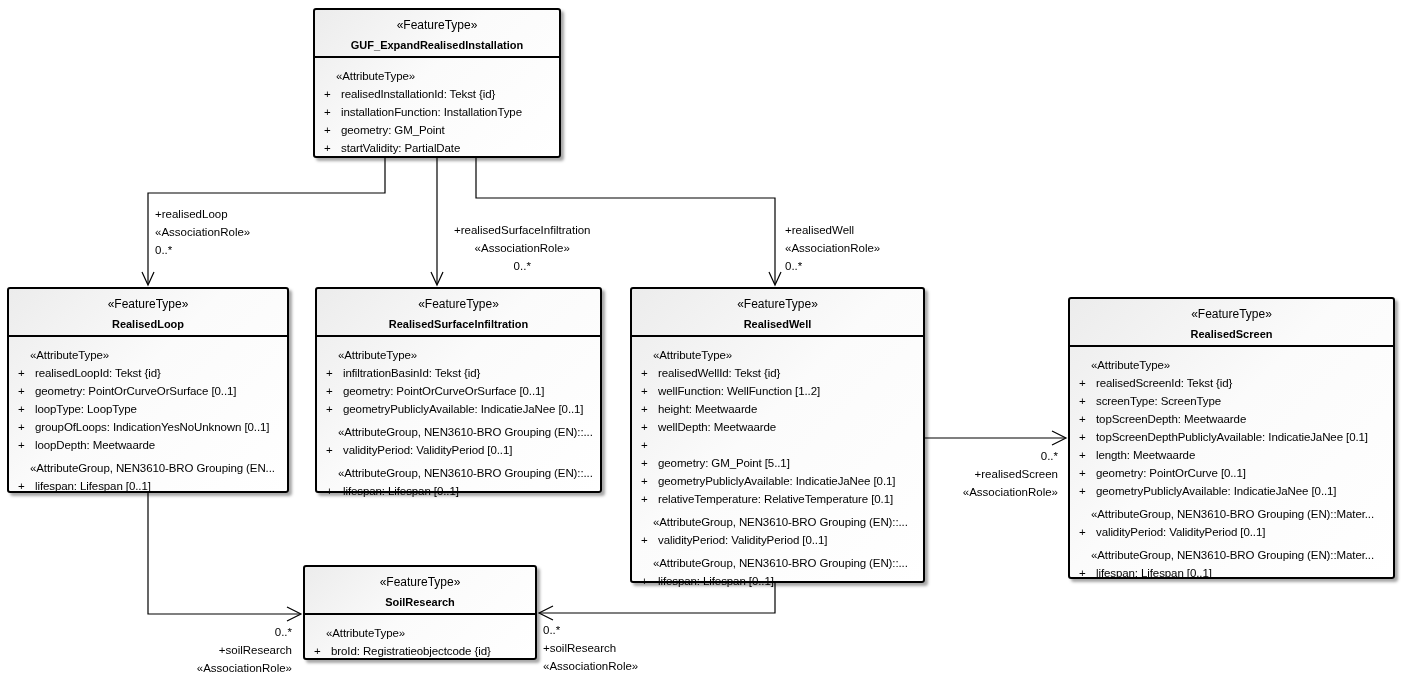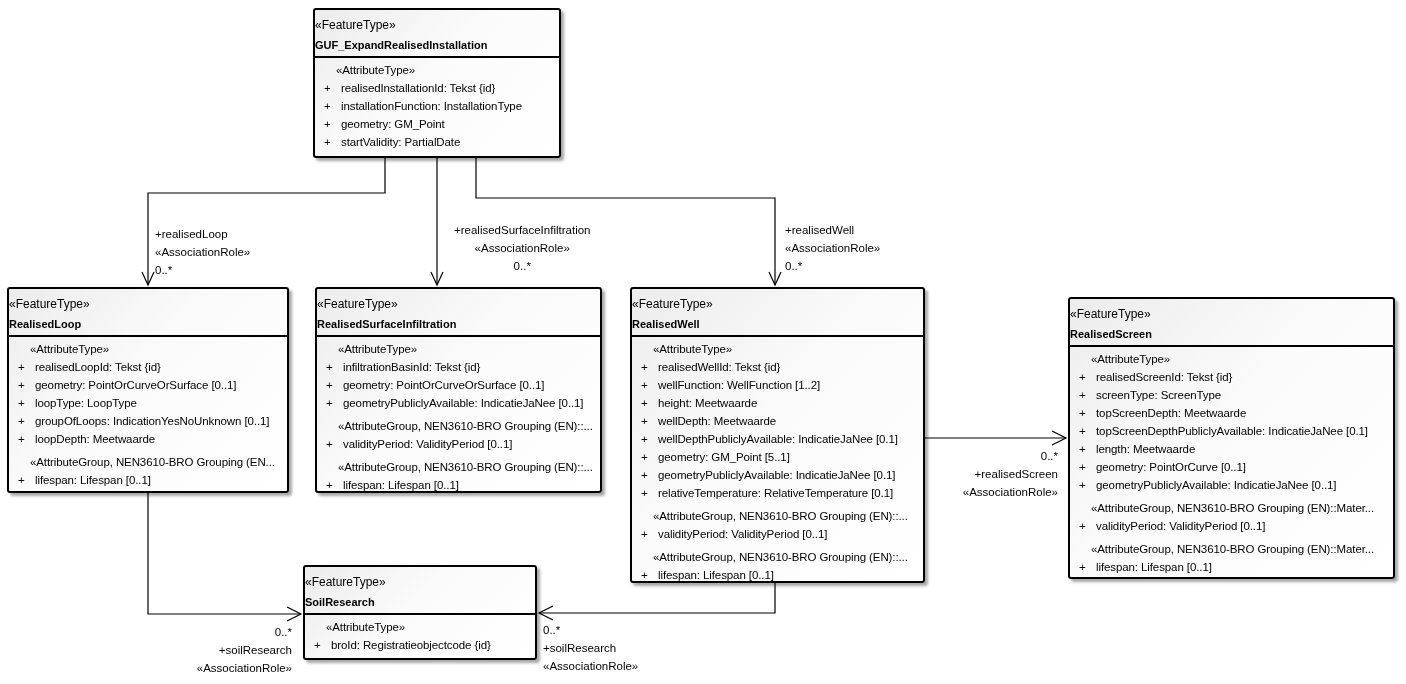--- a/index.html
+++ b/index.html
@@ -10,25 +10,25 @@
   }
   #connectors { position:absolute; left:0; top:0; width:1406px; height:684px; }
   .uml-class {
     position:absolute; box-sizing:border-box;
     border:2px solid #000; border-radius:3px;
     background:linear-gradient(135deg,#ececec 0%,#fbfbfb 45%,#ffffff 100%);
     box-shadow:3px 3px 3px rgba(0,0,0,0.35);
   }
   .box-header {
     box-sizing:border-box; height:48px; padding-top:6px;
-    text-align:left; border-bottom:2px solid #000;
+    text-align:center; border-bottom:2px solid #000;
   }
   .stereo { font-size:12px; line-height:19px; display:block; }
   .cname  { font-size:11px; line-height:20px; font-weight:bold; display:block; }
-  .members { padding-top:3px; }
+  .members { padding-top:9px; }
   .member { display:flex; white-space:nowrap; overflow:hidden; line-height:18px; font-size:11.5px; letter-spacing:-0.1px; }
   .member .vis { flex:0 0 26px; width:26px; padding-left:9px; box-sizing:border-box; }
   .m-header, .m-group { padding-left:21px; }
   .m-group { margin-top:5px; }
   .assoc-label { position:absolute; font-size:11.5px; line-height:18px; white-space:nowrap; }
   .assoc-label span { display:block; }
   .ta-right { text-align:right; }
   .conn { fill:none; stroke:#000; stroke-width:1.2; }
 </style>
 </head>
@@ -216,21 +216,20 @@
           <span class="txt">height: Meetwaarde</span>
         </div>
 
         <div class="member m-attr">
           <span class="vis">+</span>
           <span class="txt">wellDepth: Meetwaarde</span>
         </div>
 
         <div class="member m-attr">
           <span class="vis">+</span>
-          <span class="txt">wellDepthPubliclyAvailable: IndicatieJaNee [0.1]</span>
         </div>
 
         <div class="member m-attr">
           <span class="vis">+</span>
           <span class="txt">geometry: GM_Point [5..1]</span>
         </div>
 
         <div class="member m-attr">
           <span class="vis">+</span>
           <span class="txt">geometryPubliclyAvailable: IndicatieJaNee [0.1]</span>
@@ -344,21 +343,21 @@
           <span class="txt">«AttributeType»</span>
         </div>
 
         <div class="member m-attr">
           <span class="vis">+</span>
           <span class="txt">broId: Registratieobjectcode {id}</span>
         </div>
       </div>
   </div>
 
-  <div class="assoc-label" style="left:155px;top:225px;">
+  <div class="assoc-label" style="left:155px;top:205px;">
     <span>+realisedLoop</span>
     <span>«AssociationRole»</span>
     <span>0..*</span>
   </div>
 
   <div class="assoc-label" style="left:454px;top:221px;text-align:center;">
     <span>+realisedSurfaceInfiltration</span>
     <span>«AssociationRole»</span>
     <span>0..*</span>
   </div>

